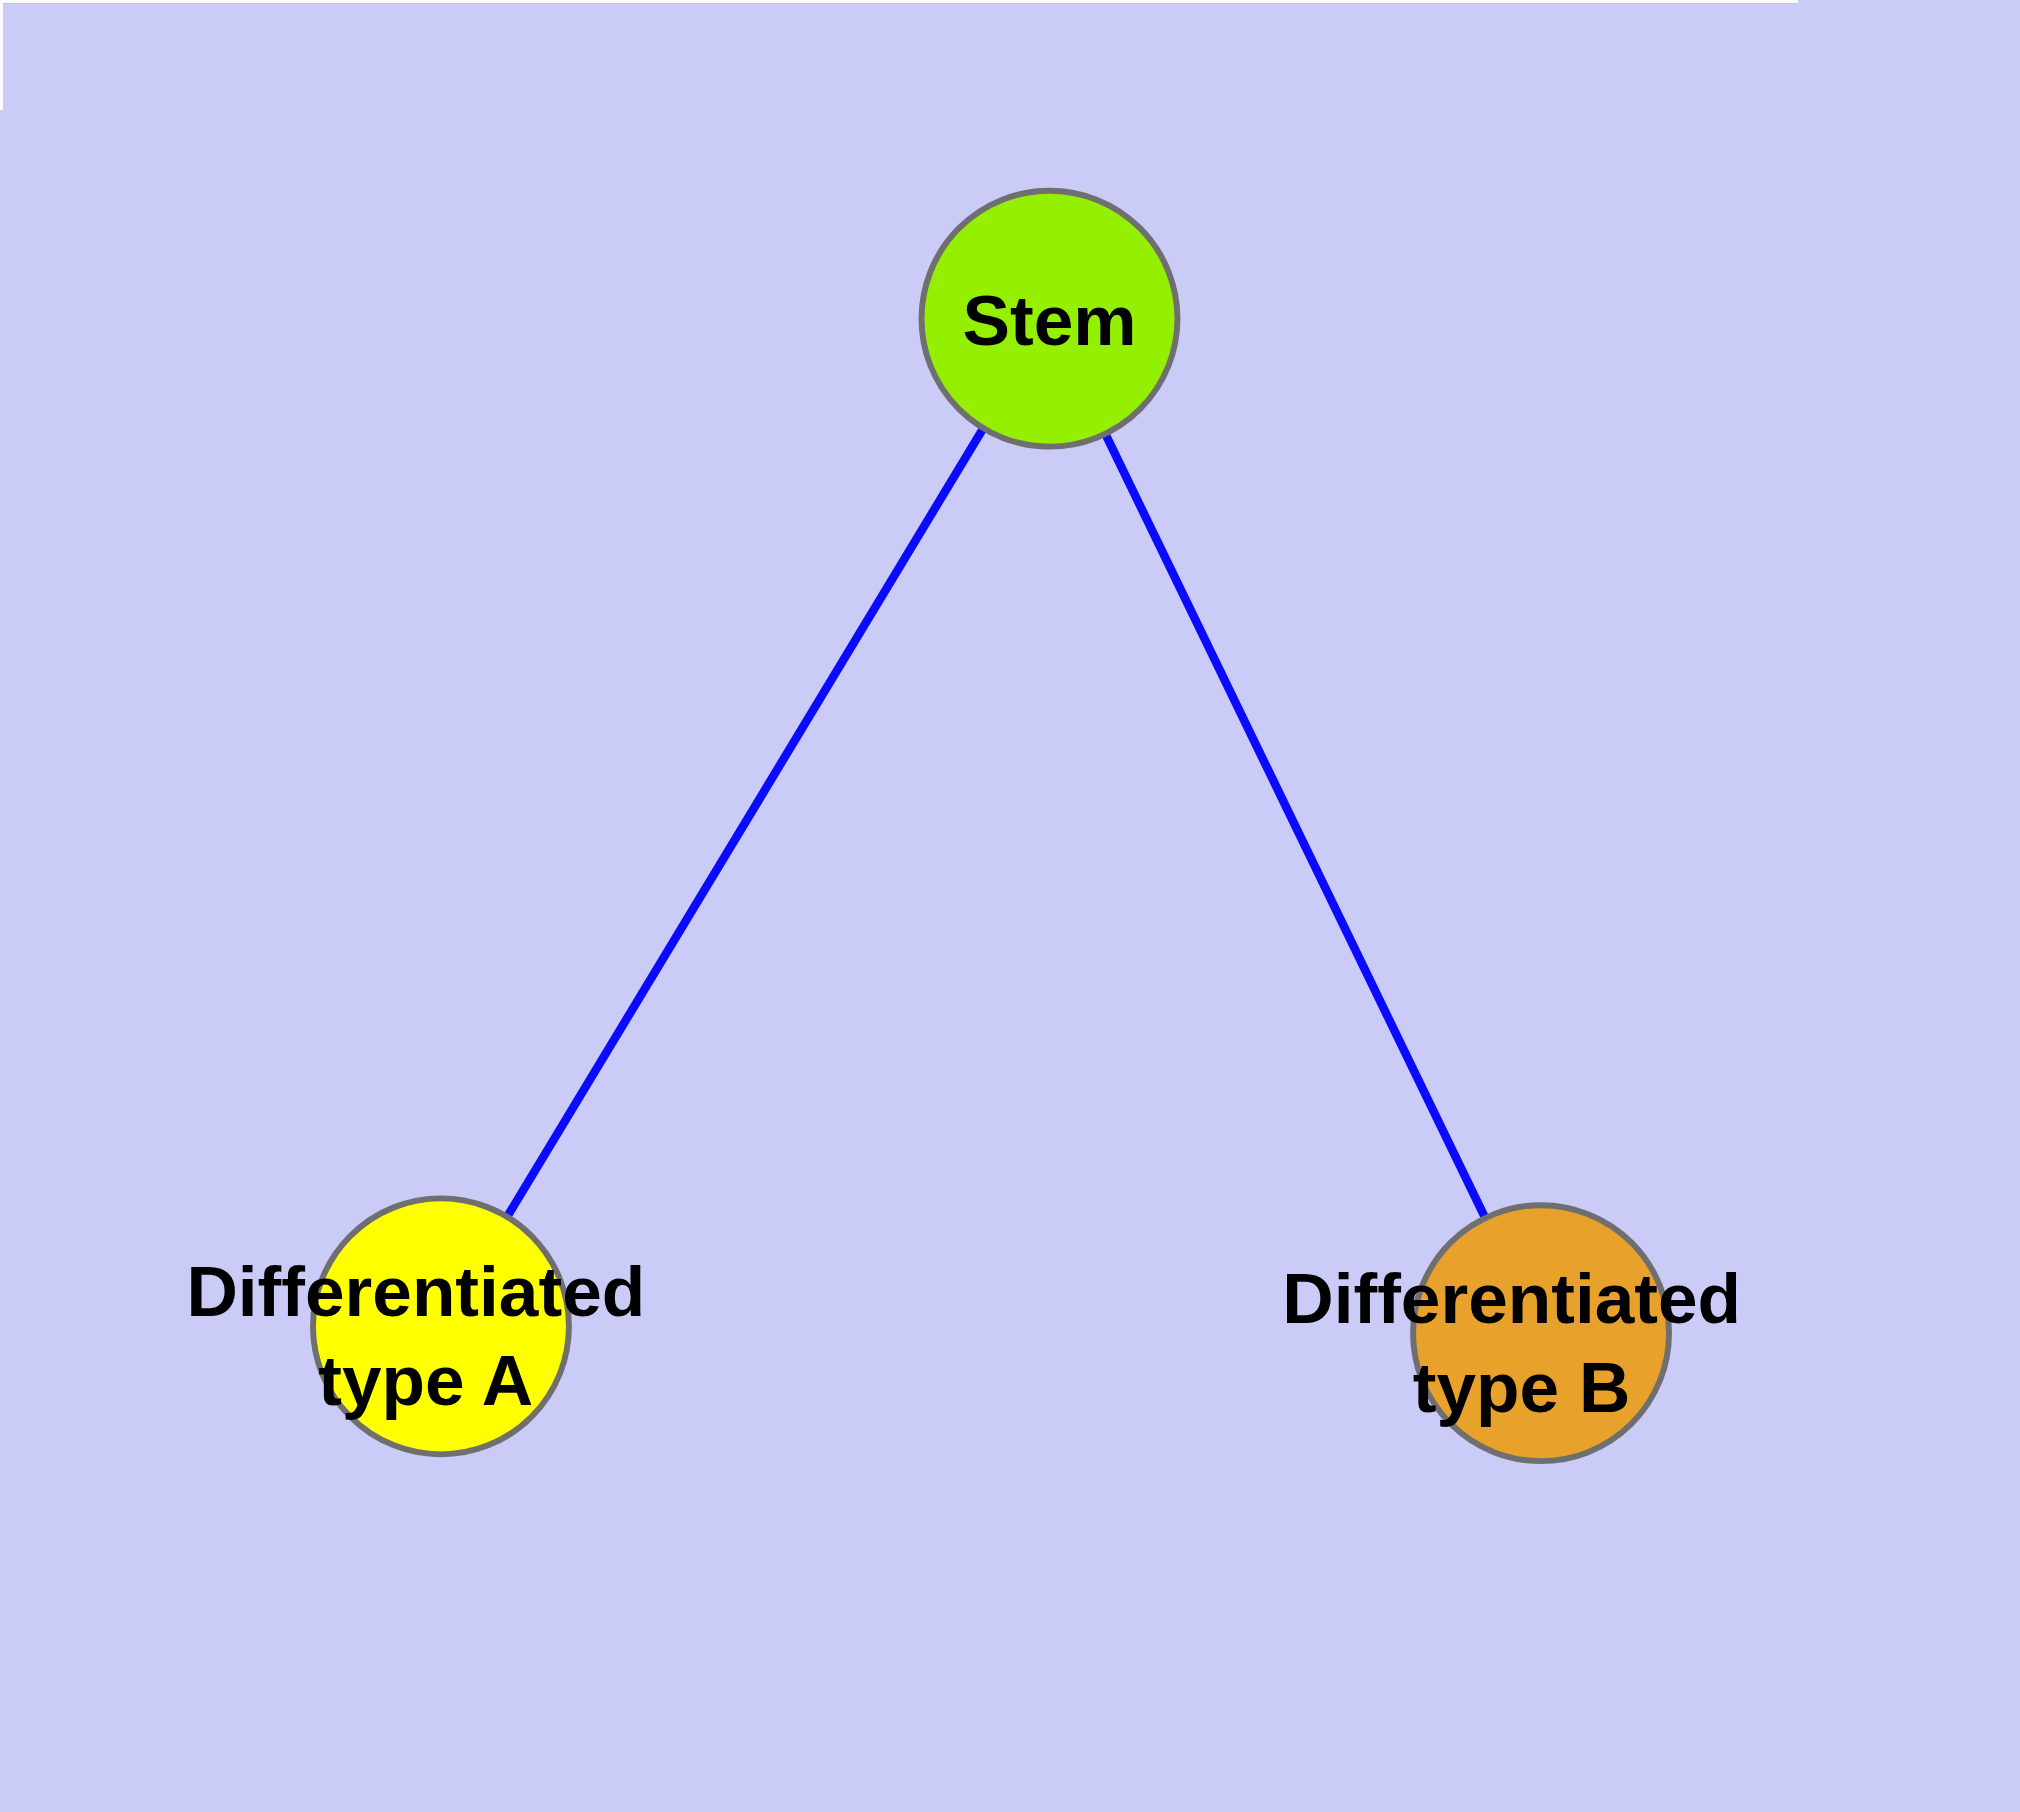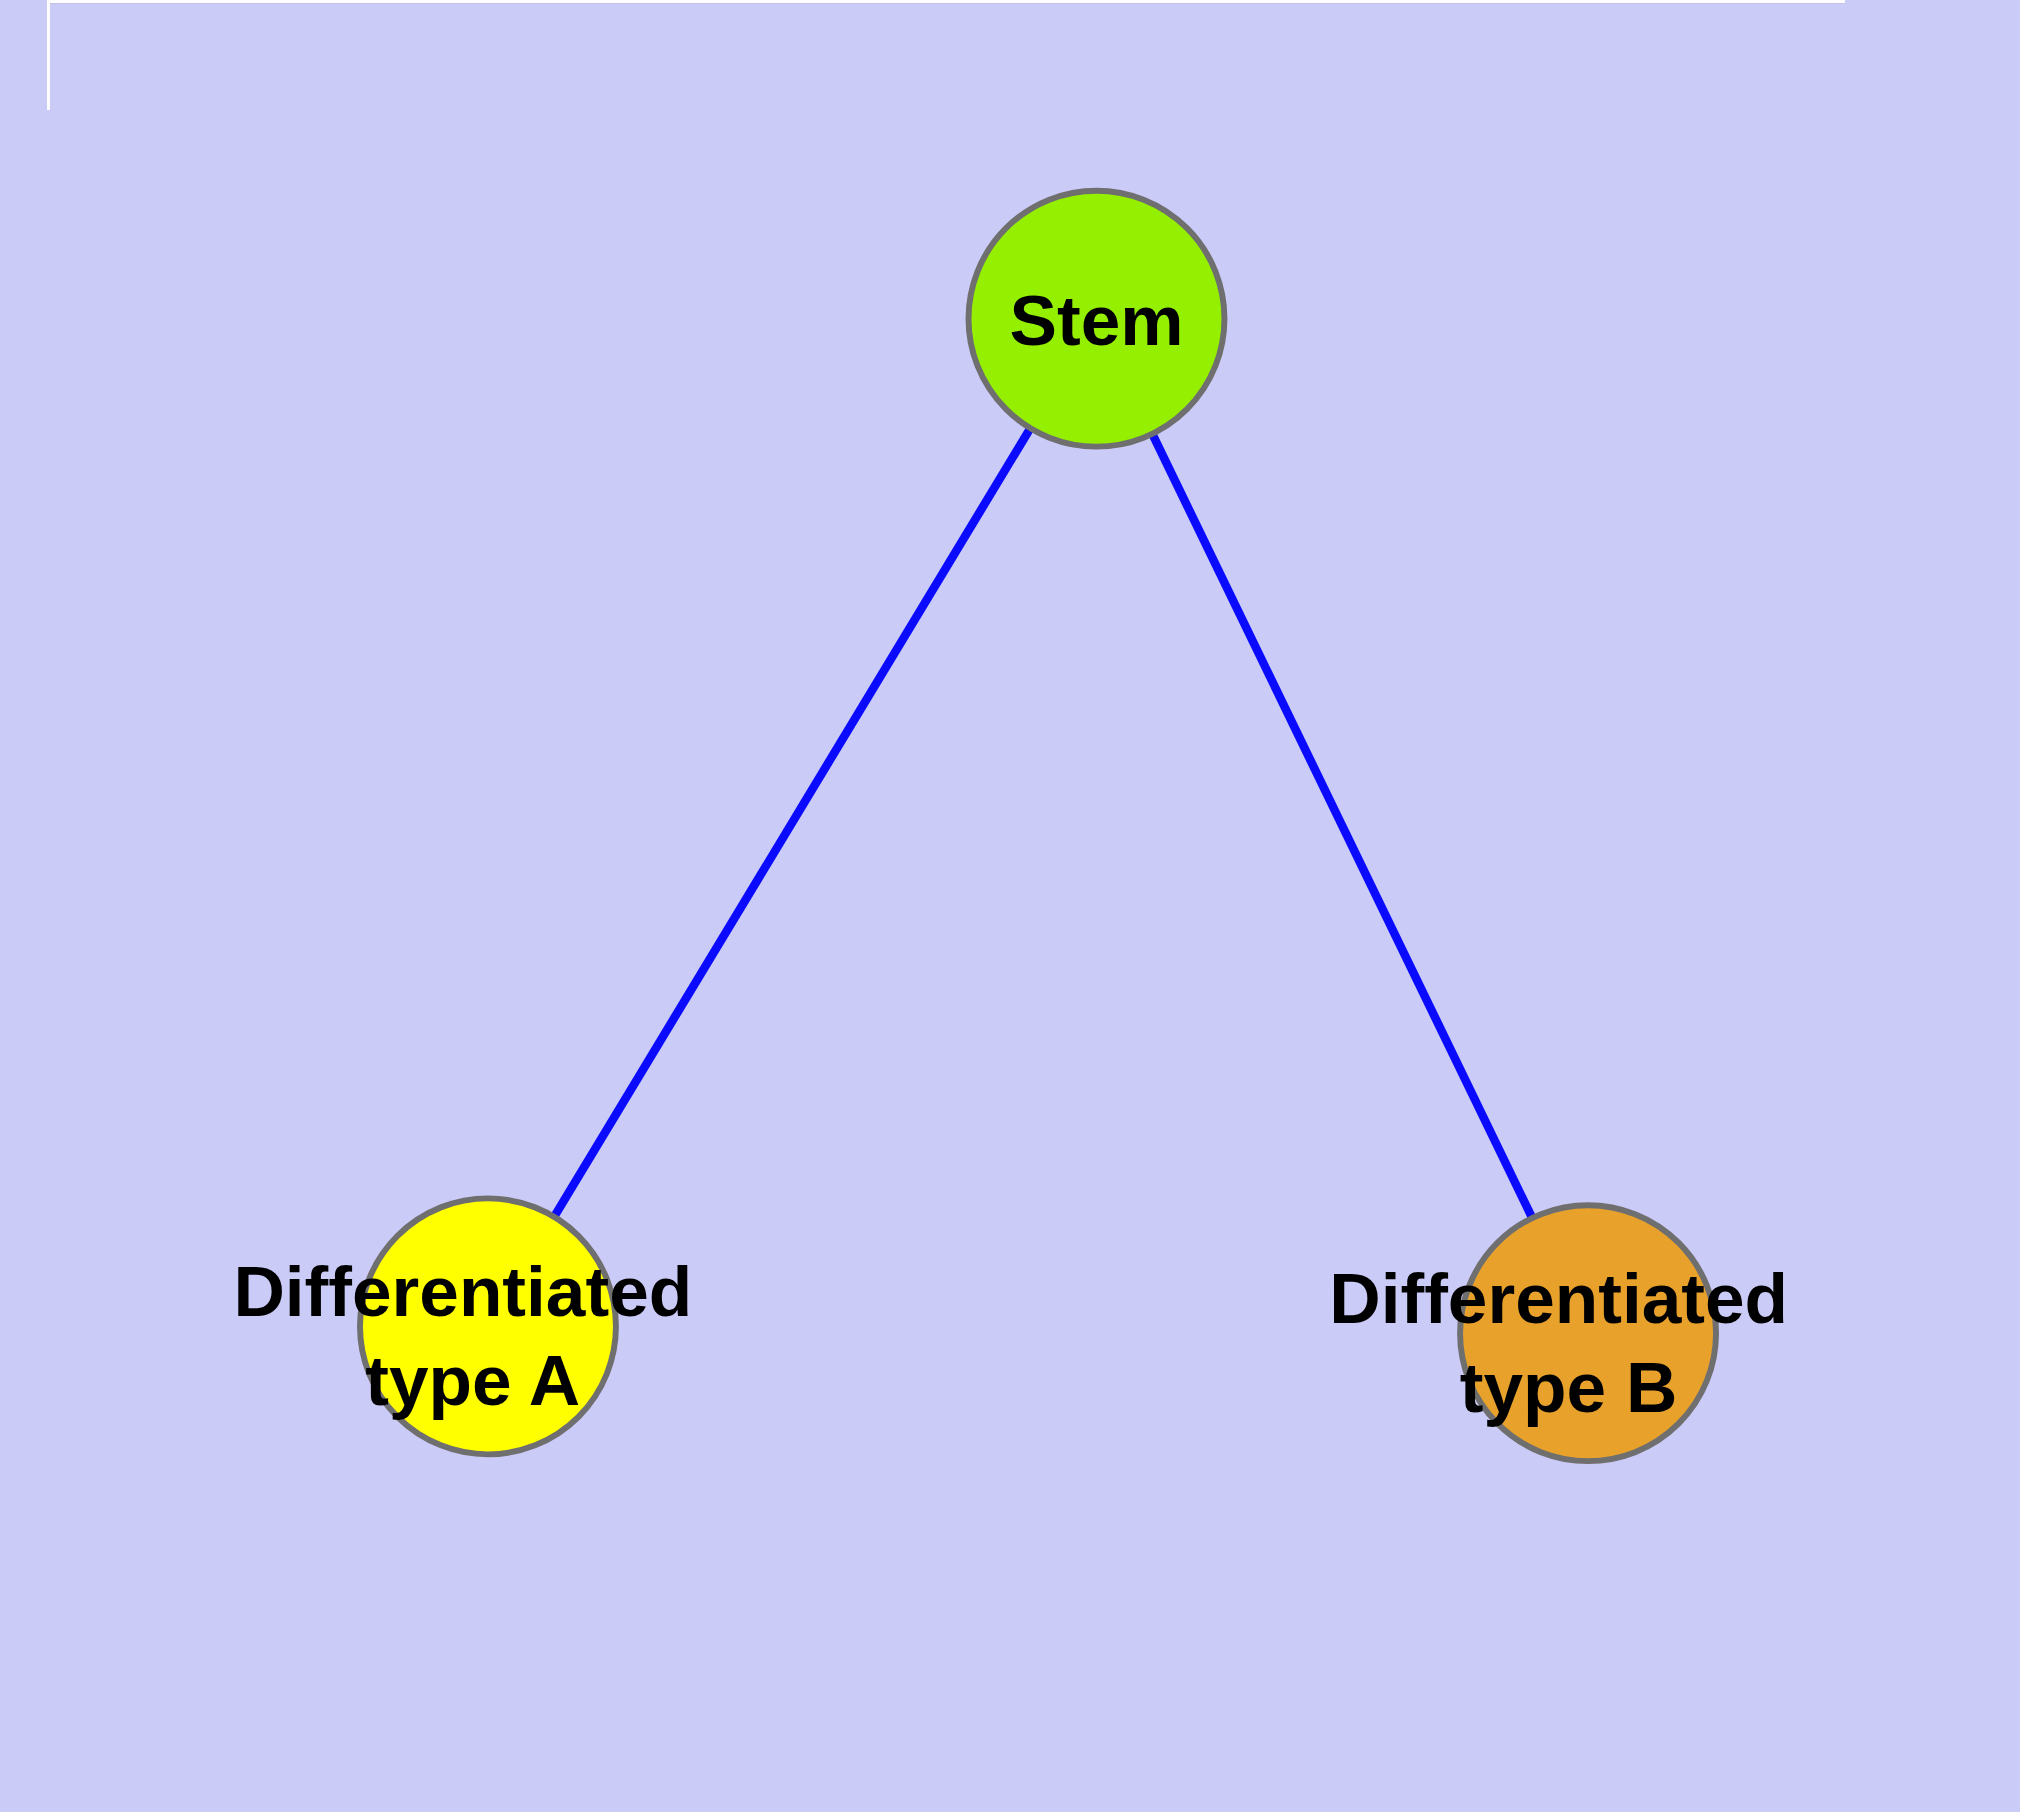--- a/index.html
+++ b/index.html
@@ -10,21 +10,20 @@
     width: 2021px;
     height: 1812px;
     font-family: "Liberation Sans", sans-serif;
     overflow: hidden;
   }
   .stage {
     position: relative;
     width: 1798px;
     height: 1812px;
     background: #CBCBF8;
-    margin-left: 47px;
   }
   
   .top-edge {
     position: absolute;
     top: 0; left: 0; right: 0;
     height: 2.5px;
     background: #FDFDFF;
     border-bottom: 1.7px solid #C3C3E6;
     z-index: 5;
   }

